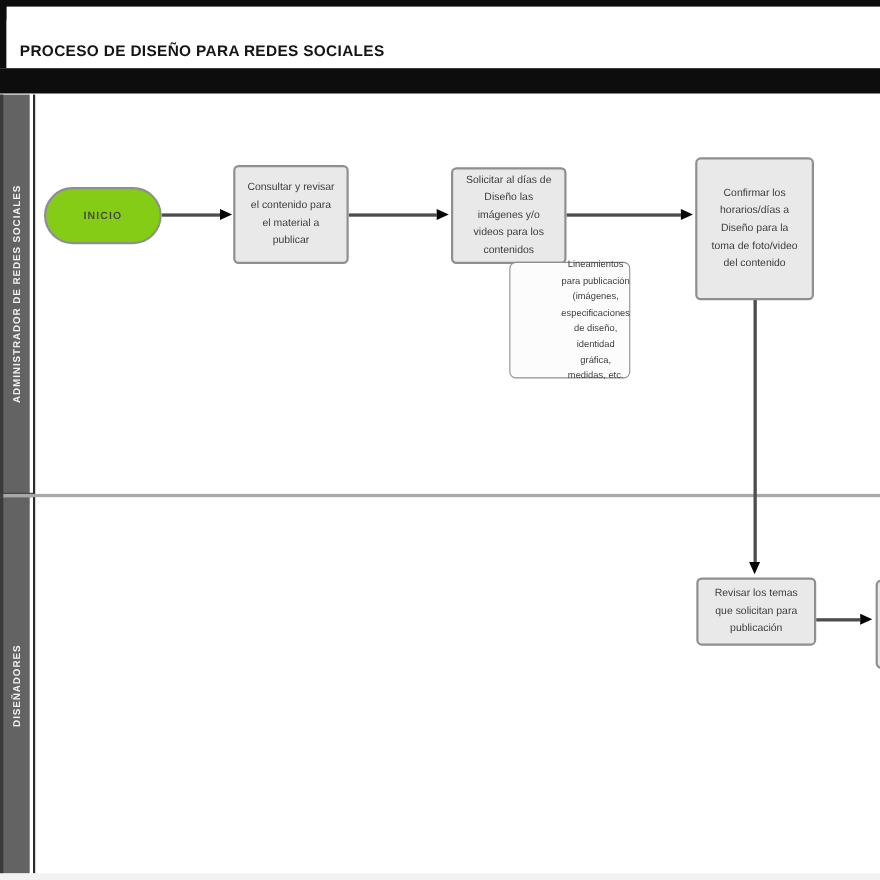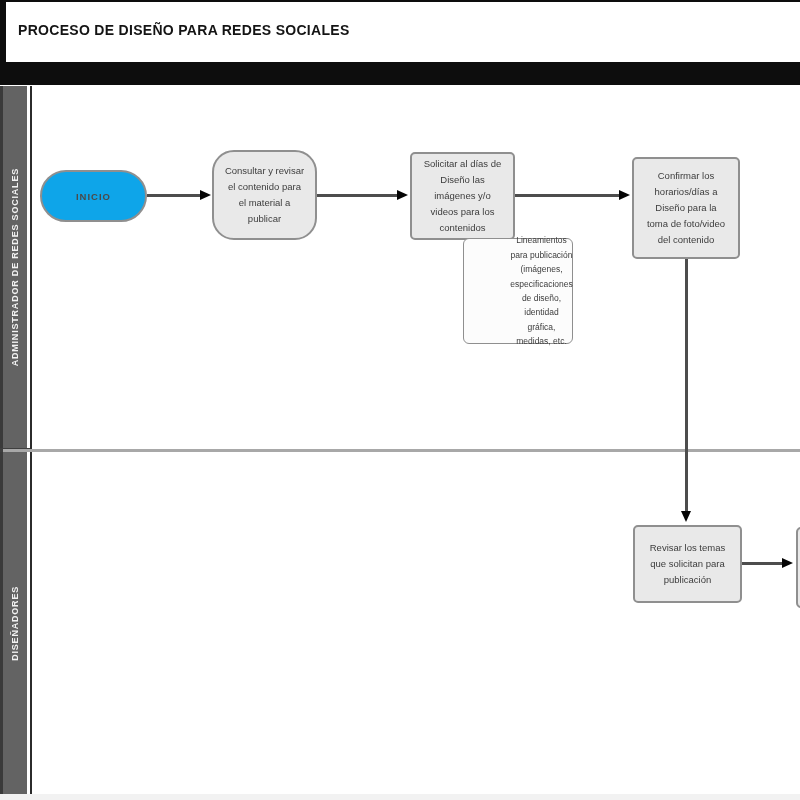--- a/index.html
+++ b/index.html
@@ -9,21 +9,21 @@
     height: 800px;
     background: #ffffff;
     overflow: hidden;
     font-family: "Liberation Sans", sans-serif;
   }
   .abs { position: absolute; }
 
   
   #top-strip       { left:0; top:0; width:800px; height:6px; background: var(--bar-black, #0d0d0d); }
   #header-left     { left:0; top:0; width:6px; height:62px; background: var(--bar-black, #0d0d0d); }
-  #title-bar       { left:6px; top:2px; width:794px; height:56px; background:#fff; display:flex; align-items:center; }
+  #title-bar       { left:6px; top:18px; width:794px; height:56px; background:#fff; display:flex; align-items:center; }
   #page-title      { margin-left:12px; font-size:14px; font-weight:bold; color:#141414; letter-spacing:0.3px; white-space:nowrap; }
   #header-divider  { left:0; top:62px; width:800px; height:23px; background: var(--bar-black, #0d0d0d); }
 
   
   .lane-bar {
     left:0; width:24px;
     background: var(--lane-gray, #636363);
     border-left:3px solid #3a3a3a;
     display:flex; align-items:center; justify-content:center;
   }
@@ -52,30 +52,30 @@
     color:#3c3c3c;
     font-size:9.5px;
     line-height:1.7;
     text-align:center;
     display:flex; align-items:center; justify-content:center;
   }
   .flow-node .inner { width:80px; }
   #start-node {
     left:40px; top:170px; width:107px; height:52px;
     box-sizing:border-box;
-    background:#0ea5e9;
+    background:#84cc16;
     border:2px solid var(--node-border, #9a9a9a);
     border-radius:26px;
     display:flex; align-items:center; justify-content:center;
     font-size:9.5px; font-weight:bold; letter-spacing:1px; color:#4a4a4a;
   }
-  #node-consultar { left:212px; top:150px; width:105px; height:90px;border-radius:22px; }
+  #node-consultar { left:212px; top:150px; width:105px; height:90px; }
   #node-solicitar { left:410px; top:152px; width:105px; height:88px; }
-  #node-confirmar { left:632px; top:143px; width:108px; height:102px;margin-top:14px; }
-  #node-revisar   { left:633px; top:525px; width:109px; height:78px; }
+  #node-confirmar { left:632px; top:143px; width:108px; height:130px; }
+  #node-revisar   { left:633px; top:525px; width:109px; height:62px; }
   #note-lineamientos {
     left:463px; top:238px; width:110px; height:106px;
     box-sizing:border-box;
     background: var(--note-fill, #fcfcfc);
     border:1.5px solid var(--node-border, #9a9a9a);
     border-radius:6px;
     color:#3c3c3c; font-size:8.5px; line-height:1.7; text-align:center;
     display:flex; align-items:center; justify-content:center;
     z-index:5;
     padding-left:47px;

